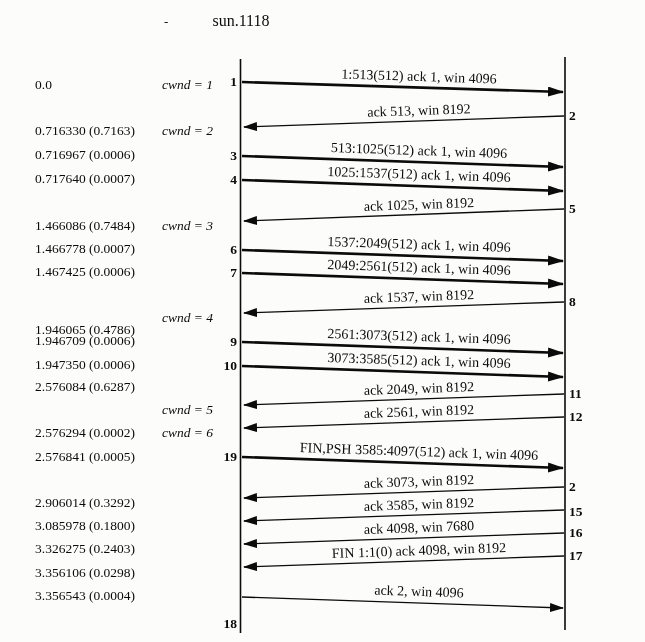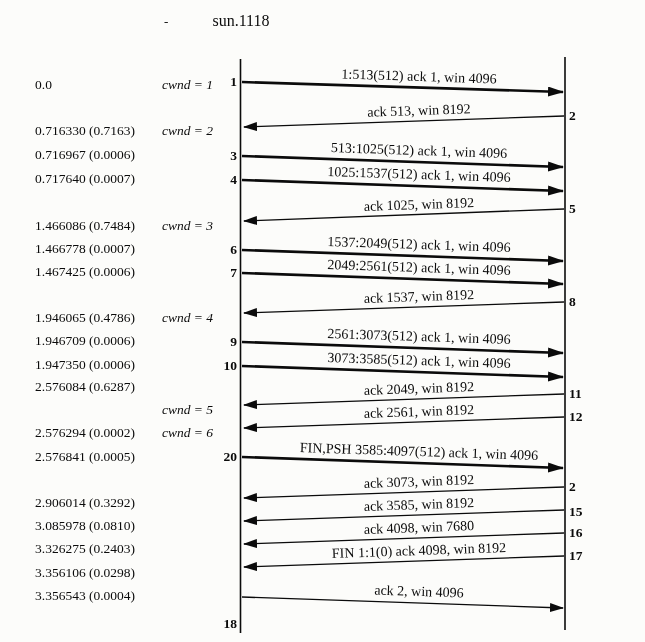--- a/index.html
+++ b/index.html
@@ -68,47 +68,47 @@
   <span class="stray" style="left:164px;top:14px">-</span>
   <span class="host" style="left:241px;top:12px">sun.1118</span>
 
   <span class="time" style="top:77px">0.0</span>
   <span class="time" style="top:123px">0.716330 (0.7163)</span>
   <span class="time" style="top:147px">0.716967 (0.0006)</span>
   <span class="time" style="top:171px">0.717640 (0.0007)</span>
   <span class="time" style="top:218px">1.466086 (0.7484)</span>
   <span class="time" style="top:241px">1.466778 (0.0007)</span>
   <span class="time" style="top:264px">1.467425 (0.0006)</span>
-  <span class="time" style="top:310px">1.946065 (0.4786)</span>
+  <span class="time" style="top:322px">1.946065 (0.4786)</span>
   <span class="time" style="top:333px">1.946709 (0.0006)</span>
   <span class="time" style="top:357px">1.947350 (0.0006)</span>
   <span class="time" style="top:379px">2.576084 (0.6287)</span>
   <span class="time" style="top:425px">2.576294 (0.0002)</span>
   <span class="time" style="top:449px">2.576841 (0.0005)</span>
   <span class="time" style="top:495px">2.906014 (0.3292)</span>
-  <span class="time" style="top:518px">3.085978 (0.0810)</span>
+  <span class="time" style="top:518px">3.085978 (0.1800)</span>
   <span class="time" style="top:541px">3.326275 (0.2403)</span>
   <span class="time" style="top:565px">3.356106 (0.0298)</span>
   <span class="time" style="top:588px">3.356543 (0.0004)</span>
 
   <span class="cwnd" style="top:77px">cwnd = 1</span>
   <span class="cwnd" style="top:123px">cwnd = 2</span>
   <span class="cwnd" style="top:218px">cwnd = 3</span>
   <span class="cwnd" style="top:310px">cwnd = 4</span>
   <span class="cwnd" style="top:402px">cwnd = 5</span>
   <span class="cwnd" style="top:425px">cwnd = 6</span>
 
   <span class="numL" style="top:74px">1</span>
   <span class="numL" style="top:148px">3</span>
   <span class="numL" style="top:172px">4</span>
   <span class="numL" style="top:242px">6</span>
   <span class="numL" style="top:265px">7</span>
   <span class="numL" style="top:334px">9</span>
   <span class="numL" style="top:358px">10</span>
-  <span class="numL" style="top:449px">20</span>
+  <span class="numL" style="top:449px">19</span>
   <span class="numL" style="top:616px">18</span>
 
   <span class="numR" style="top:108px">2</span>
   <span class="numR" style="top:201px">5</span>
   <span class="numR" style="top:294px">8</span>
   <span class="numR" style="top:386px">11</span>
   <span class="numR" style="top:409px">12</span>
   <span class="numR" style="top:479px">2</span>
   <span class="numR" style="top:504px">15</span>
   <span class="numR" style="top:525px">16</span>

